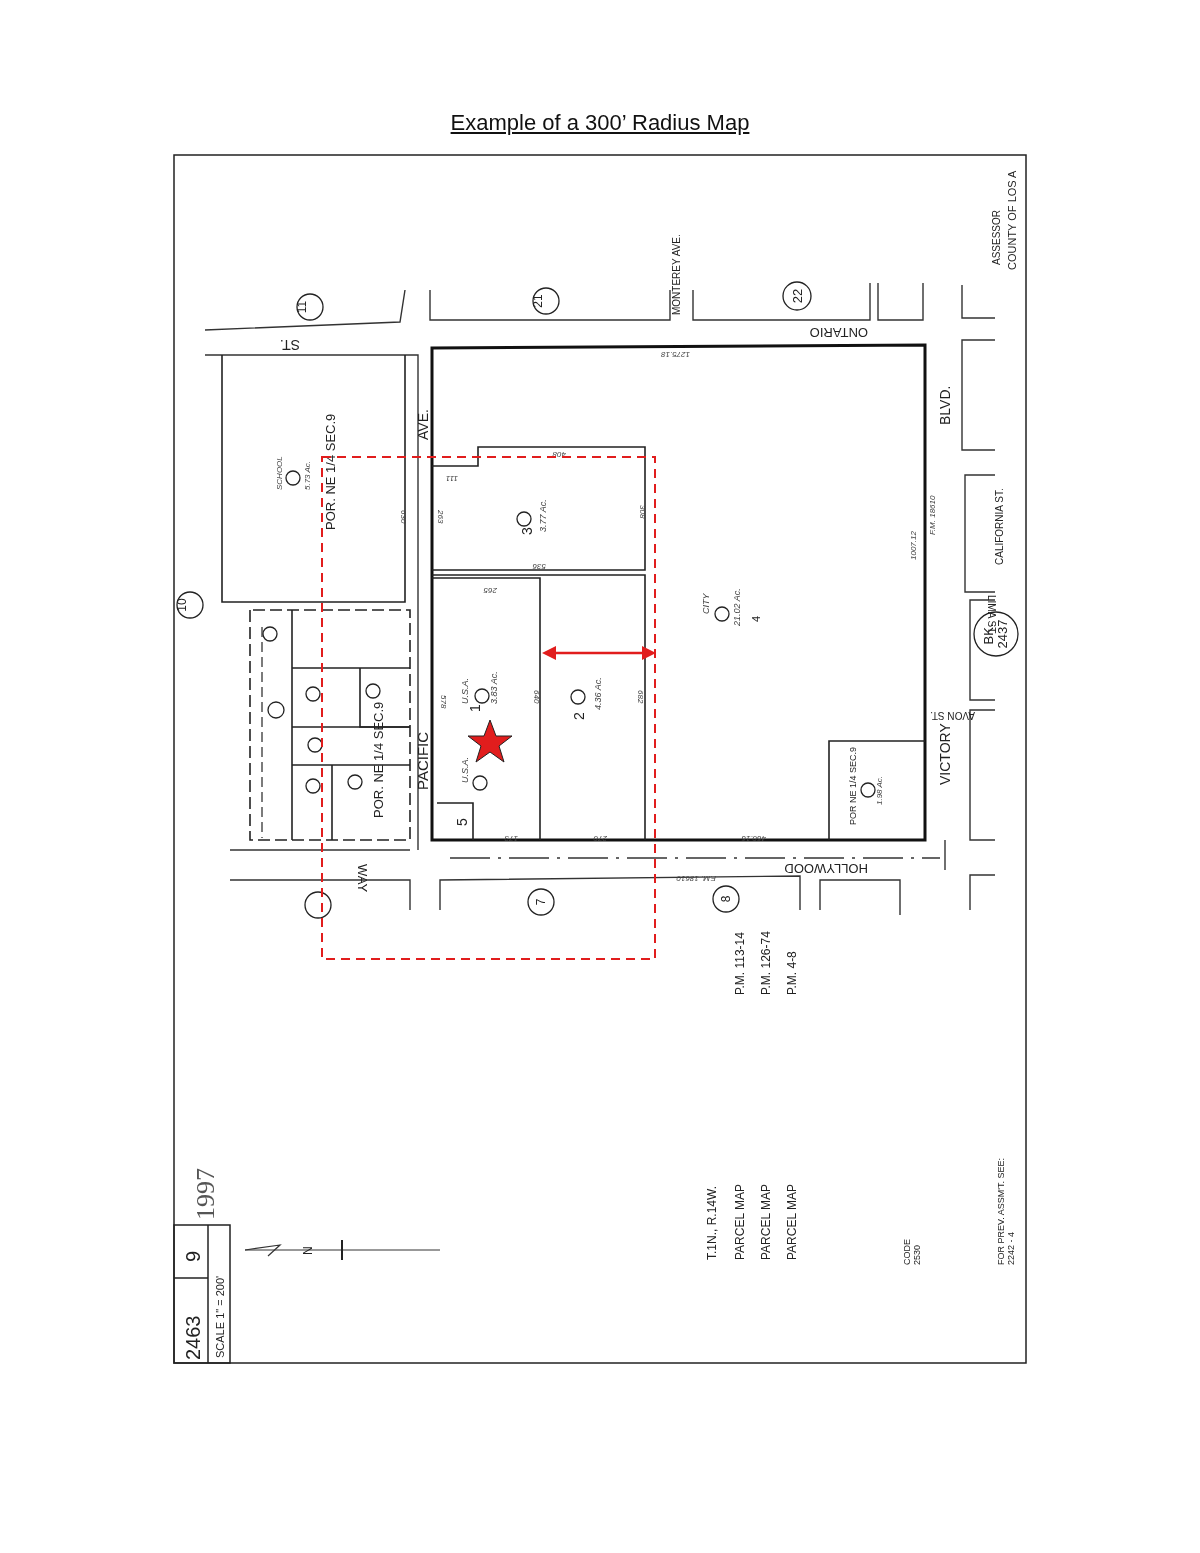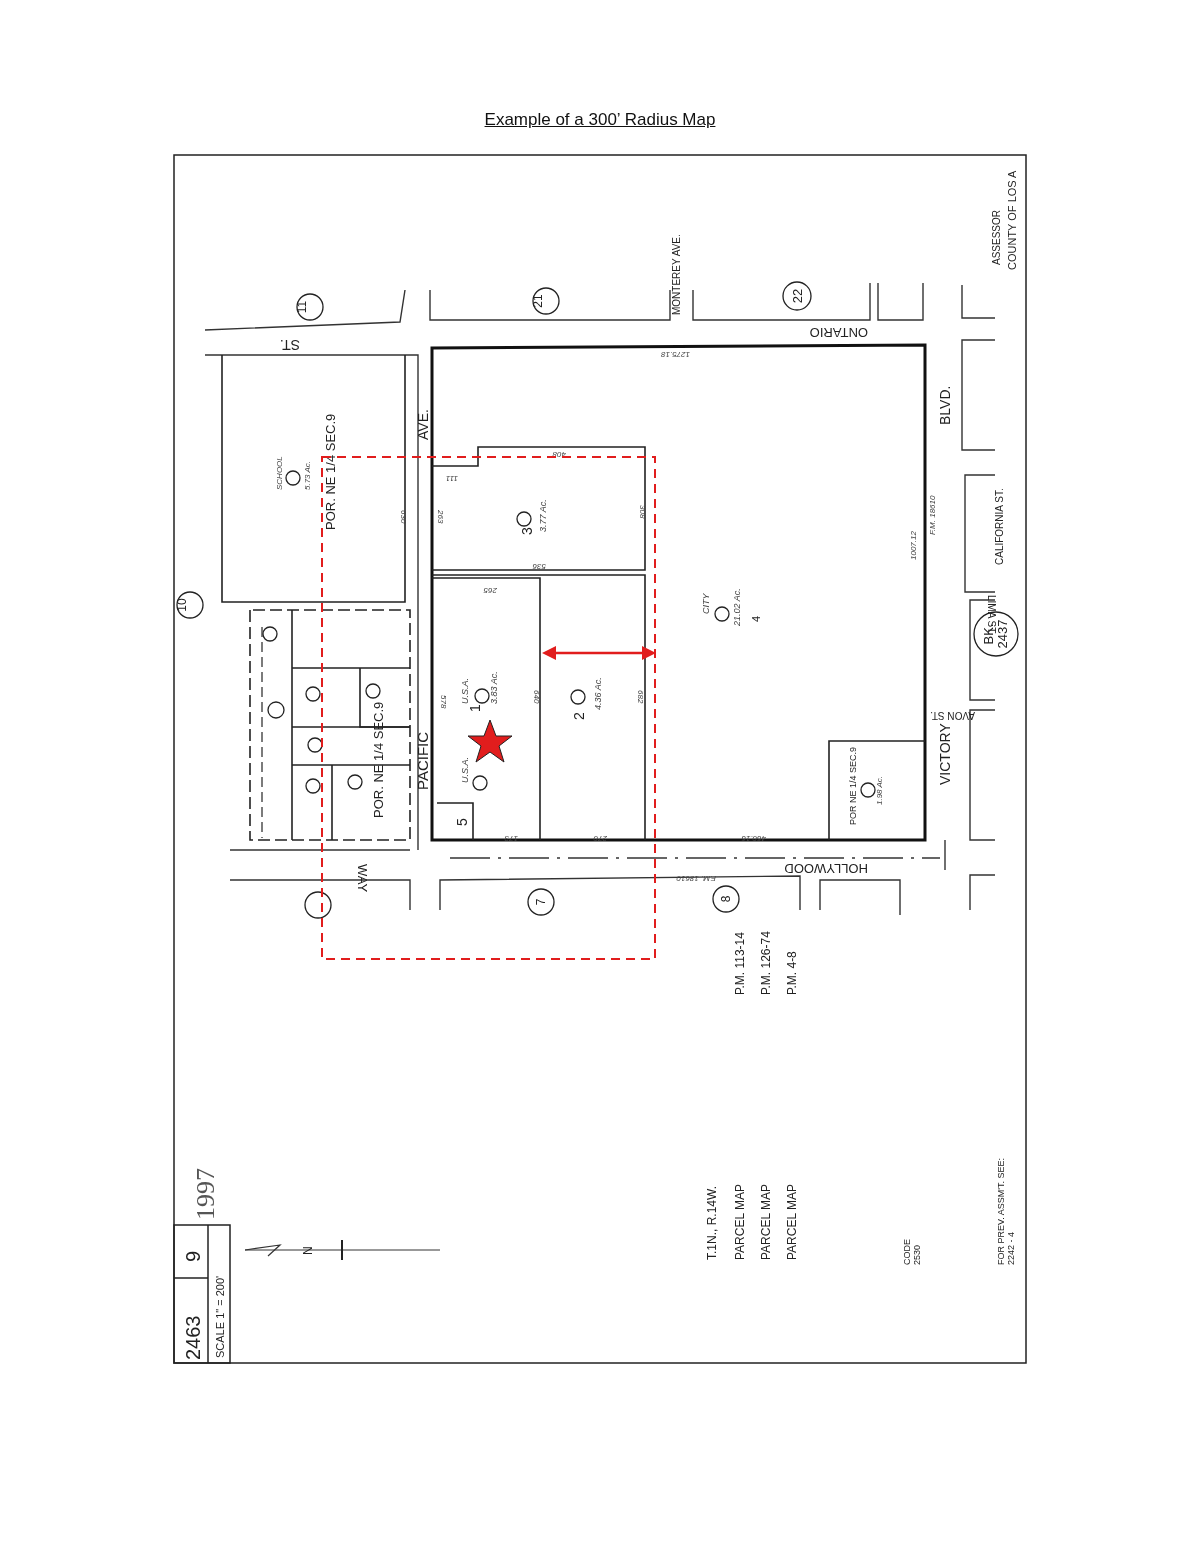--- a/index.html
+++ b/index.html
@@ -1,19 +1,19 @@
 <!DOCTYPE html>
 <html><head>
 <meta charset="utf-8">
 <style>
   html, body { margin: 0; padding: 0; background: #ffffff; }
   body { width: 1200px; height: 1553px; position: relative; overflow: hidden; font-family: "Liberation Sans", sans-serif; }
   .title {
     position: absolute; top: 110px; left: 0; width: 1200px; text-align: center;
-    font-size: 17px; color: #111; text-decoration: underline; font-family: "Liberation Sans", sans-serif;
+    font-size: 22px; color: #111; text-decoration: underline; font-family: "Liberation Sans", sans-serif;
   }
   svg { position: absolute; left: 0; top: 0; }
   .t { font-family: "Liberation Sans", sans-serif; fill: #222; }
   .ts { font-family: "Liberation Sans", sans-serif; fill: #444; font-style: italic; }
   .street { stroke: #333; fill: none; stroke-width: 1.4; }
   .parcel { stroke: #222; fill: none; stroke-width: 1.6; }
   .bold { stroke: #111; fill: none; stroke-width: 3; }
   .dash { stroke: #444; fill: none; stroke-width: 1.4; stroke-dasharray: 10 5; }
   .radius { stroke: #e11d1d; fill: none; stroke-width: 2; stroke-dasharray: 9 6; }
   .circle { stroke: #222; fill: none; stroke-width: 1.3; }

